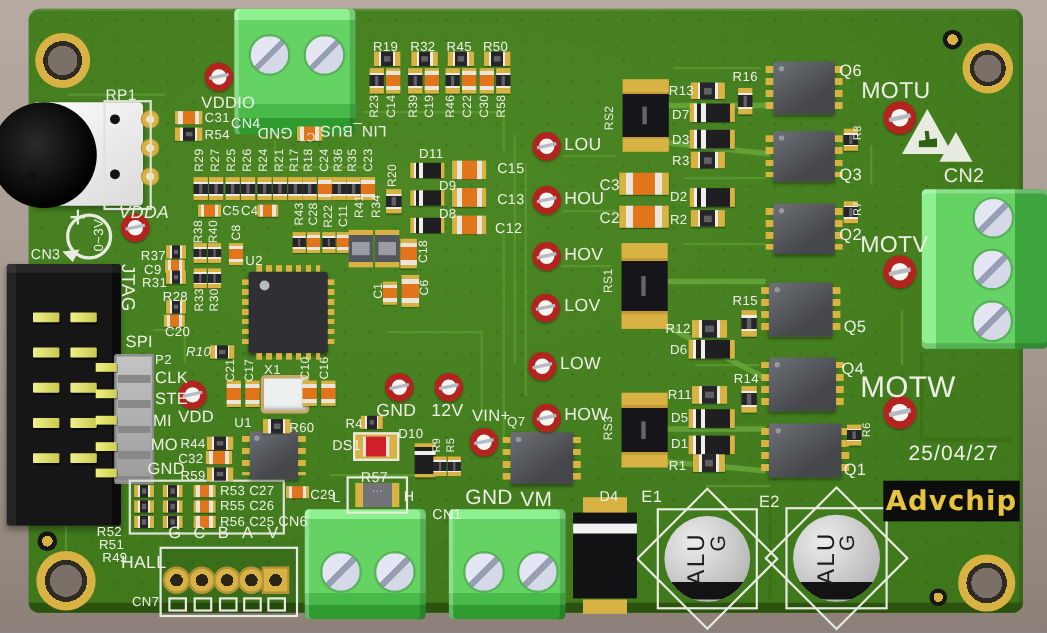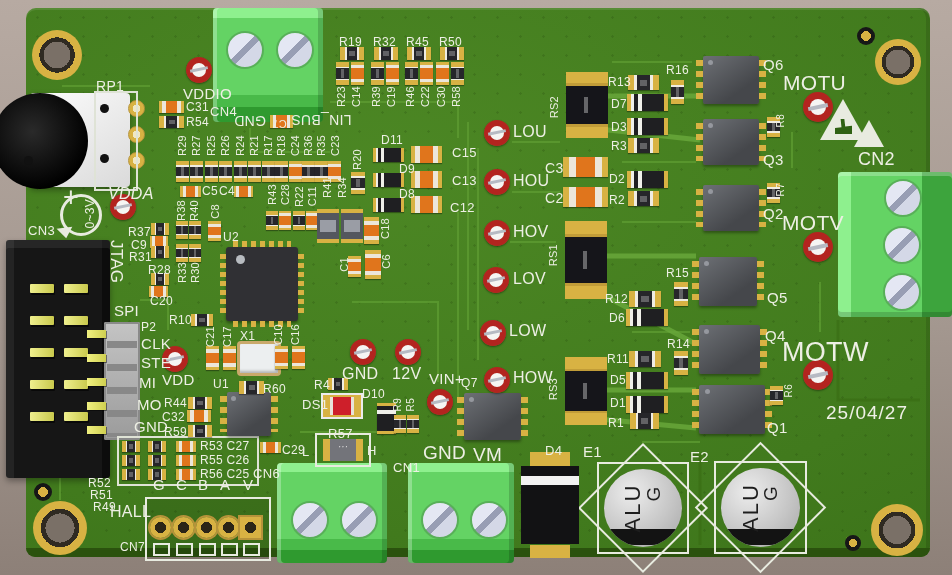--- a/index.html
+++ b/index.html
@@ -463,20 +463,23 @@
       <div class="cmp diode" style="left: 626px; top: 309px; width: 42px; height: 17px;"></div>
       <div class="cmp res v" style="left: 674px; top: 351px; width: 14px; height: 24px;"></div>
       <div class="cmp res" style="left: 629px; top: 351px; width: 32px; height: 16px;"></div>
       <div class="cmp diode" style="left: 626px; top: 372px; width: 42px; height: 17px;"></div>
       <div class="cmp diode" style="left: 626px; top: 396px; width: 42px; height: 17px;"></div>
       <div class="cmp res" style="left: 630px; top: 413px; width: 29px; height: 16px;"></div>
       <div class="cmp res v" style="left: 770px; top: 386px; width: 13px; height: 19px;"></div>
     </div>
   <div id="silk-layer">
     <div class="sk-date">25/04/27</div>
+    <div class="brandbox">
+      <span class="brandtext">Advchip</span>
+    </div>
   <div class="sk" style="left: 96px; top: 79px; font-size: 14px;">RP1</div>
       <div class="sk" style="left: 183px; top: 86px; font-size: 15px;">VDDIO</div>
       <div class="sk" style="left: 186px; top: 101px; font-size: 12px;">C31</div>
       <div class="sk" style="left: 186px; top: 116px; font-size: 12px;">R54</div>
       <div class="sk" style="left: 210px; top: 105px; font-size: 13px;">CN4</div>
       <div class="sk r180" style="left: 234px; top: 114px; font-size: 14px;">GND</div>
       <div class="sk r180" style="left: 272px; top: 118px; font-size: 11px;">C7</div>
       <div class="sk r180" style="left: 291px; top: 113px; font-size: 14px;">LIN_BUS</div>
       <div class="sk" style="left: 339px; top: 36px; font-size: 12px;">R19</div>
       <div class="sk" style="left: 373px; top: 36px; font-size: 12px;">R32</div>
@@ -519,21 +522,21 @@
       <div class="sk" style="left: 131px; top: 239px; font-size: 12px;">C9</div>
       <div class="sk" style="left: 129px; top: 251px; font-size: 12px;">R31</div>
       <div class="sk" style="left: 148px; top: 264px; font-size: 12px;">R28</div>
       <div class="sk" style="left: 150px; top: 295px; font-size: 12px;">C20</div>
       <div class="sk v" style="left: 176px; top: 200px; font-size: 11px;">R38</div>
       <div class="sk v" style="left: 189px; top: 200px; font-size: 11px;">R40</div>
       <div class="sk v" style="left: 210px; top: 204px; font-size: 11px;">C8</div>
       <div class="sk v" style="left: 177px; top: 262px; font-size: 11px;">R33</div>
       <div class="sk v" style="left: 190px; top: 262px; font-size: 11px;">R30</div>
       <div class="sk" style="left: 223px; top: 231px; font-size: 12px;">U2</div>
-      <div class="sk" style="left: 169px; top: 314px; font-size: 12px;">R10</div>
+      <div class="sk" style="left: 169px; top: 314px; font-size: 12px; font-style: italic;">R10</div>
       <div class="sk v" style="left: 205px; top: 326px; font-size: 11px;">C21</div>
       <div class="sk v" style="left: 222px; top: 326px; font-size: 11px;">C17</div>
       <div class="sk" style="left: 240px; top: 330px; font-size: 12px;">X1</div>
       <div class="sk v" style="left: 273px; top: 324px; font-size: 11px;">C10</div>
       <div class="sk v" style="left: 290px; top: 324px; font-size: 11px;">C16</div>
       <div class="sk v" style="left: 380px; top: 218px; font-size: 11px;">C18</div>
       <div class="sk v" style="left: 339px; top: 257px; font-size: 11px;">C1</div>
       <div class="sk v" style="left: 381px; top: 254px; font-size: 11px;">C6</div>
       <div class="sk" style="left: 114px; top: 303px; font-size: 15px;">SPI</div>
       <div class="sk" style="left: 141px; top: 321px; font-size: 12px;">P2</div>

